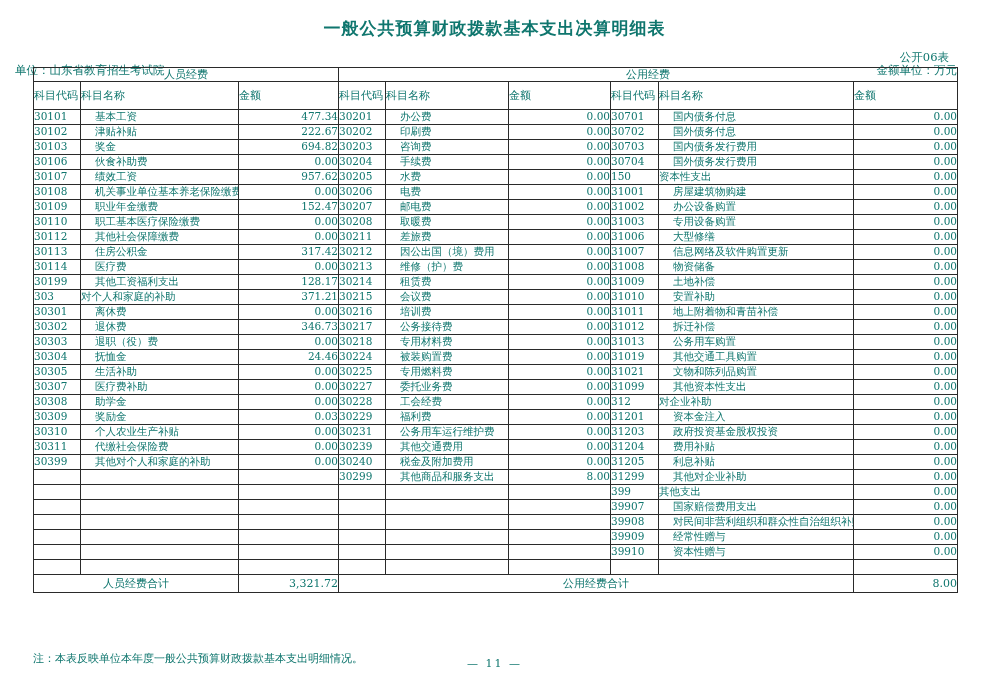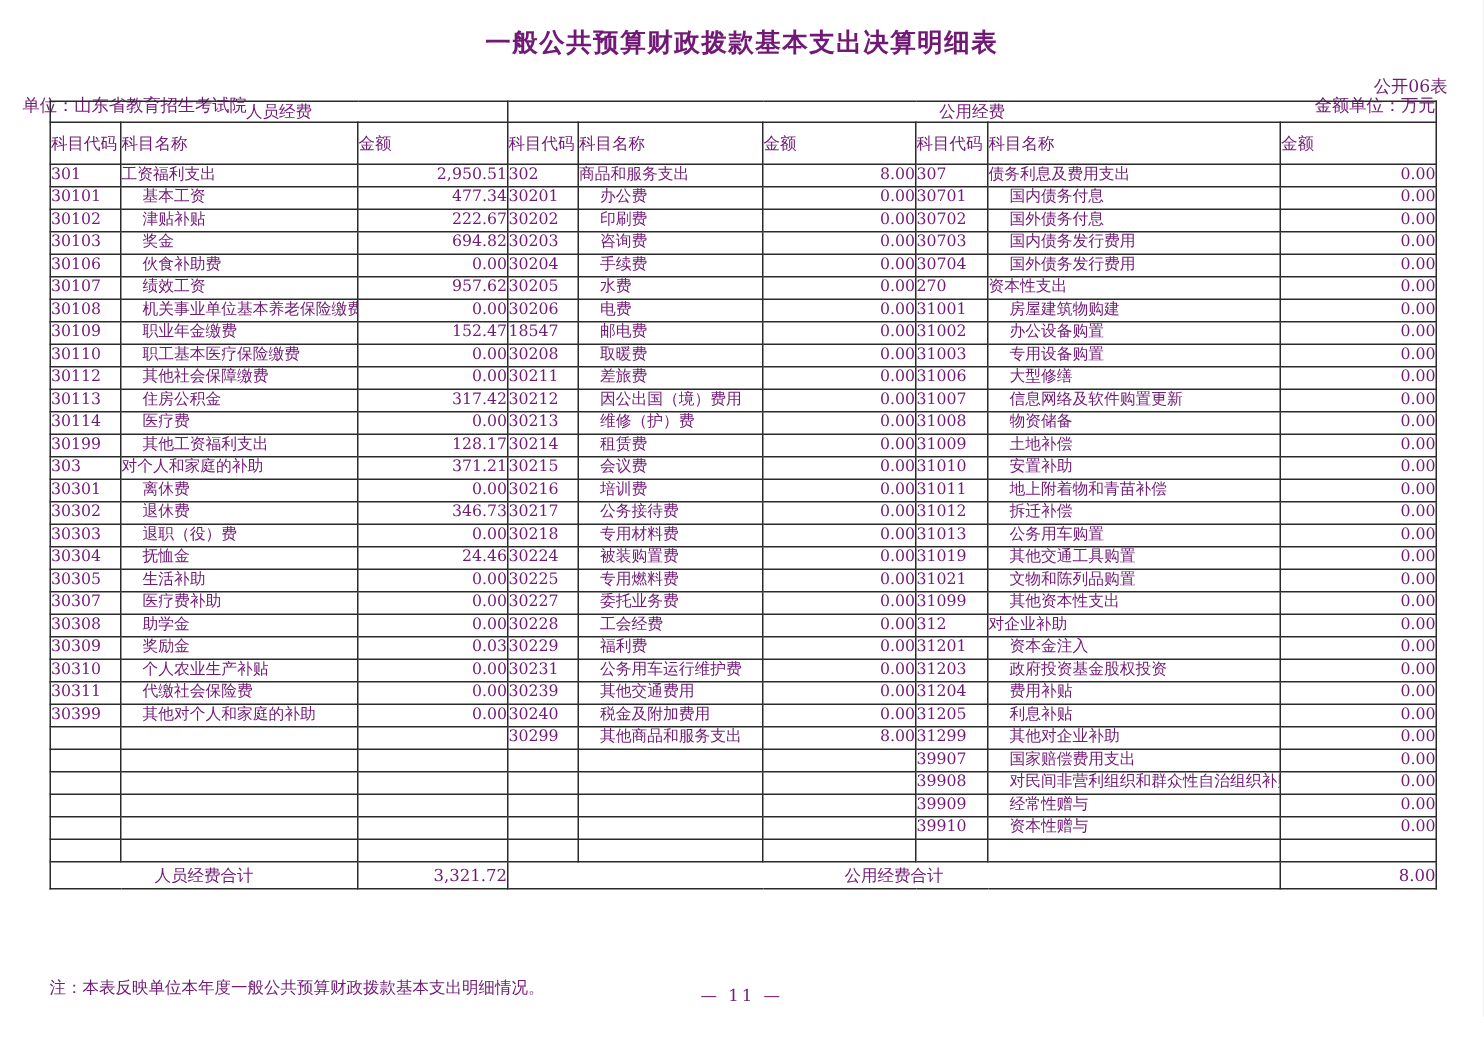--- a/index.html
+++ b/index.html
@@ -2,32 +2,32 @@
 <html><head>
 <meta charset="utf-8">
 <style>
   * { margin: 0; padding: 0; box-sizing: border-box; }
   html, body { background: #e8e8e8; }
   .page {
     position: relative;
     width: 989px; height: 698px;
     background: #ffffff;
     font-family: "DejaVu Serif", "Liberation Serif", serif;
-    color: #701a75;
+    color: #0f766e;
     overflow: hidden;
     margin: 0 auto;
   }
   .title {
     position: absolute; top: 17px; left: 0; width: 100%;
     text-align: center;
     font-family: "DejaVu Sans", "Liberation Sans", sans-serif;
     font-size: 17px; font-weight: bold; letter-spacing: 1px;
   }
   .form-code {
-    position: absolute; top: 50px; right: 24px;
+    position: absolute; top: 50px; right: 40px;
     font-size: 11.5px;
   }
   .meta-row {
     position: absolute; top: 63px; left: 15px; right: 32px;
     display: flex; justify-content: space-between;
     font-size: 11.5px;
   }
   table.budget {
     position: absolute; top: 67px; left: 33px;
     width: 924px;
@@ -98,31 +98,20 @@
         <td>科目名称</td>
         <td>金额</td>
         <td>科目代码</td>
         <td>科目名称</td>
         <td>金额</td>
         <td>科目代码</td>
         <td>科目名称</td>
         <td>金额</td>
       </tr>
 
-      <tr class="body-row">
-          <td class="code">301</td>
-          <td class="name">工资福利支出</td>
-          <td class="amt">2,950.51</td>
-          <td class="code">302</td>
-          <td class="name">商品和服务支出</td>
-          <td class="amt">8.00</td>
-          <td class="code">307</td>
-          <td class="name">债务利息及费用支出</td>
-          <td class="amt">0.00</td>
-        </tr>
         <tr class="body-row">
           <td class="code">30101</td>
           <td class="name indent">基本工资</td>
           <td class="amt">477.34</td>
           <td class="code">30201</td>
           <td class="name indent">办公费</td>
           <td class="amt">0.00</td>
           <td class="code">30701</td>
           <td class="name indent">国内债务付息</td>
           <td class="amt">0.00</td>
@@ -160,40 +149,40 @@
           <td class="name indent">国外债务发行费用</td>
           <td class="amt">0.00</td>
         </tr>
         <tr class="body-row">
           <td class="code">30107</td>
           <td class="name indent">绩效工资</td>
           <td class="amt">957.62</td>
           <td class="code">30205</td>
           <td class="name indent">水费</td>
           <td class="amt">0.00</td>
-          <td class="code">270</td>
+          <td class="code">150</td>
           <td class="name">资本性支出</td>
           <td class="amt">0.00</td>
         </tr>
         <tr class="body-row">
           <td class="code">30108</td>
           <td class="name indent">机关事业单位基本养老保险缴费</td>
           <td class="amt">0.00</td>
           <td class="code">30206</td>
           <td class="name indent">电费</td>
           <td class="amt">0.00</td>
           <td class="code">31001</td>
           <td class="name indent">房屋建筑物购建</td>
           <td class="amt">0.00</td>
         </tr>
         <tr class="body-row">
           <td class="code">30109</td>
           <td class="name indent">职业年金缴费</td>
           <td class="amt">152.47</td>
-          <td class="code">18547</td>
+          <td class="code">30207</td>
           <td class="name indent">邮电费</td>
           <td class="amt">0.00</td>
           <td class="code">31002</td>
           <td class="name indent">办公设备购置</td>
           <td class="amt">0.00</td>
         </tr>
         <tr class="body-row">
           <td class="code">30110</td>
           <td class="name indent">职工基本医疗保险缴费</td>
           <td class="amt">0.00</td>
@@ -382,20 +371,31 @@
         </tr>
         <tr class="body-row">
           <td class="code"></td>
           <td class="name"></td>
           <td class="amt"></td>
           <td class="code">30299</td>
           <td class="name indent">其他商品和服务支出</td>
           <td class="amt">8.00</td>
           <td class="code">31299</td>
           <td class="name indent">其他对企业补助</td>
+          <td class="amt">0.00</td>
+        </tr>
+        <tr class="body-row">
+          <td class="code"></td>
+          <td class="name"></td>
+          <td class="amt"></td>
+          <td class="code"></td>
+          <td class="name"></td>
+          <td class="amt"></td>
+          <td class="code">399</td>
+          <td class="name">其他支出</td>
           <td class="amt">0.00</td>
         </tr>
         <tr class="body-row">
           <td class="code"></td>
           <td class="name"></td>
           <td class="amt"></td>
           <td class="code"></td>
           <td class="name"></td>
           <td class="amt"></td>
           <td class="code">39907</td>

